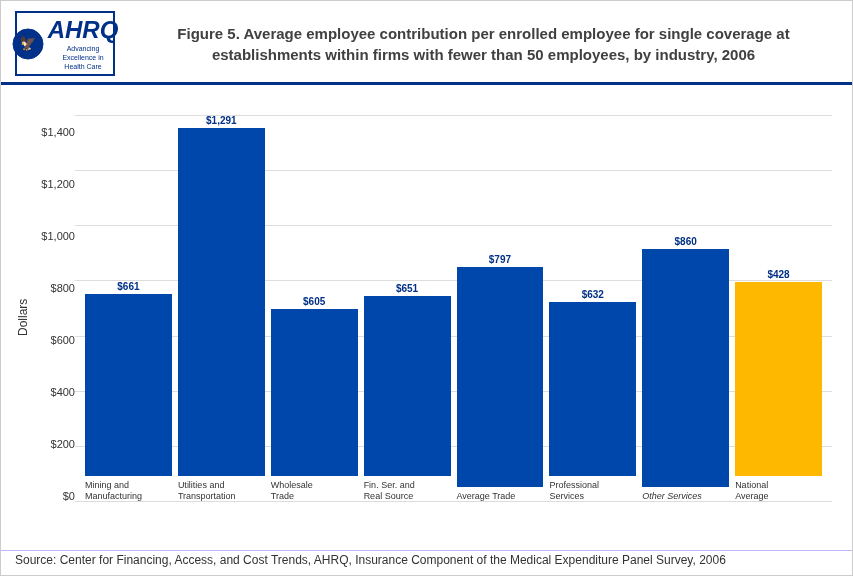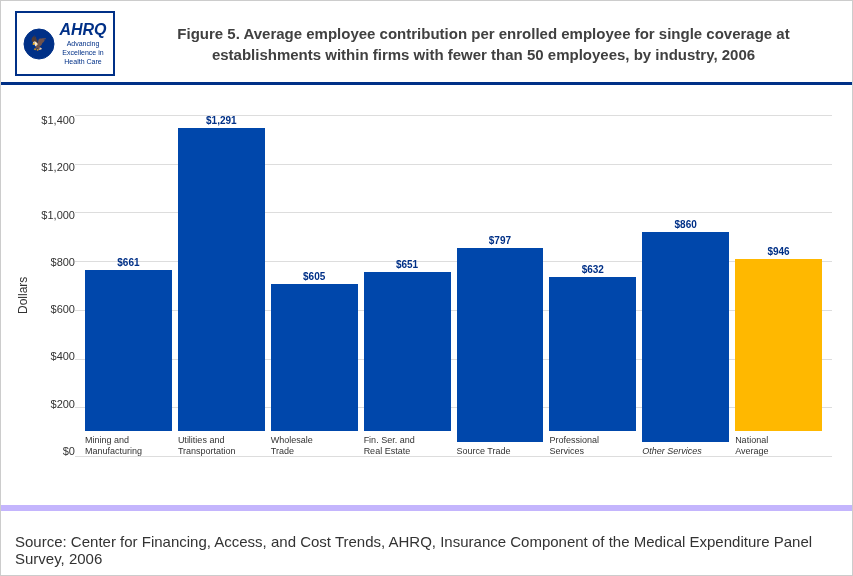--- a/index.html
+++ b/index.html
@@ -35,21 +35,21 @@
       margin-right: 14px;
       flex-shrink: 0;
     }
     .logo-inner {
       display: flex;
       flex-direction: column;
       align-items: center;
     }
     .logo-ahrq {
       color: #003087;
-      font-size: 16px;
+      font-size: 24px;
       font-weight: bold;
       font-style: italic;
     }
     .logo-text {
       font-size: 7px;
       color: #003087;
       text-align: center;
       line-height: 1.3;
     }
     .title-text {
@@ -92,20 +92,21 @@
       justify-content: space-between;
       padding-bottom: 38px;
       padding-top: 20px;
       min-width: 44px;
       text-align: right;
       font-size: 11px;
       color: #333;
     }
     .y-tick {
       line-height: 1;
+      margin-top: 12px;
     }
     .bars-section {
       flex: 1;
       display: flex;
       flex-direction: column;
     }
     .bars-grid {
       flex: 1;
       position: relative;
       padding-bottom: 38px;
@@ -160,24 +161,24 @@
       background: #FFB800;
     }
     .bar-label {
       font-size: 9px;
       color: #333;
       margin-top: 4px;
       line-height: 1.2;
       width: 100%;
     }
     .source {
-      padding: 22px 14px 8px 14px;
-      font-size: 15px;
-      color: #333;
-      border-top: 6px solid #c4b5fd;
+      padding: 2px 14px 8px 14px;
+      font-size: 12px;
+      color: #333;
+      border-top: 1px solid #c4b5fd;
     }
   </style>
 </head>
 <body>
 
 <div class="outer">
 
   <div class="header">
     <div class="logo-box">
       <div class="logo-inner">
@@ -246,40 +247,40 @@
                 <div class="bar-col">
                   <div class="bar-value">$605</div>
                   <div class="bar" style="height: 43.2143%; width: 100%;"></div>
                   <div class="bar-label" style="white-space: pre-line;">Wholesale
 Trade</div>
                 </div>
                 <div class="bar-col">
                   <div class="bar-value">$651</div>
                   <div class="bar" style="height: 46.5%; width: 100%;"></div>
                   <div class="bar-label" style="white-space: pre-line;">Fin. Ser. and
-Real Estate</div>
+Real Source</div>
                 </div>
                 <div class="bar-col">
                   <div class="bar-value">$797</div>
                   <div class="bar" style="height: 56.9286%; width: 100%;"></div>
-                  <div class="bar-label" style="white-space: pre-line;">Source Trade</div>
+                  <div class="bar-label" style="white-space: pre-line;">Average Trade</div>
                 </div>
                 <div class="bar-col">
                   <div class="bar-value">$632</div>
                   <div class="bar" style="height: 45.1429%; width: 100%;"></div>
                   <div class="bar-label" style="white-space: pre-line;">Professional
 Services</div>
                 </div>
                 <div class="bar-col">
                   <div class="bar-value">$860</div>
                   <div class="bar" style="height: 61.4286%; width: 100%;"></div>
                   <div class="bar-label" style="white-space: pre-line; font-style: italic;">Other Services</div>
                 </div>
                 <div class="bar-col">
-                  <div class="bar-value">$946</div>
+                  <div class="bar-value">$428</div>
                   <div class="bar national" style="height: 50.3571%; width: 100%;"></div>
                   <div class="bar-label" style="white-space: pre-line;">National
 Average</div>
                 </div>
               </div>
           </div>
         </div>
 
       </div>
     </div>

